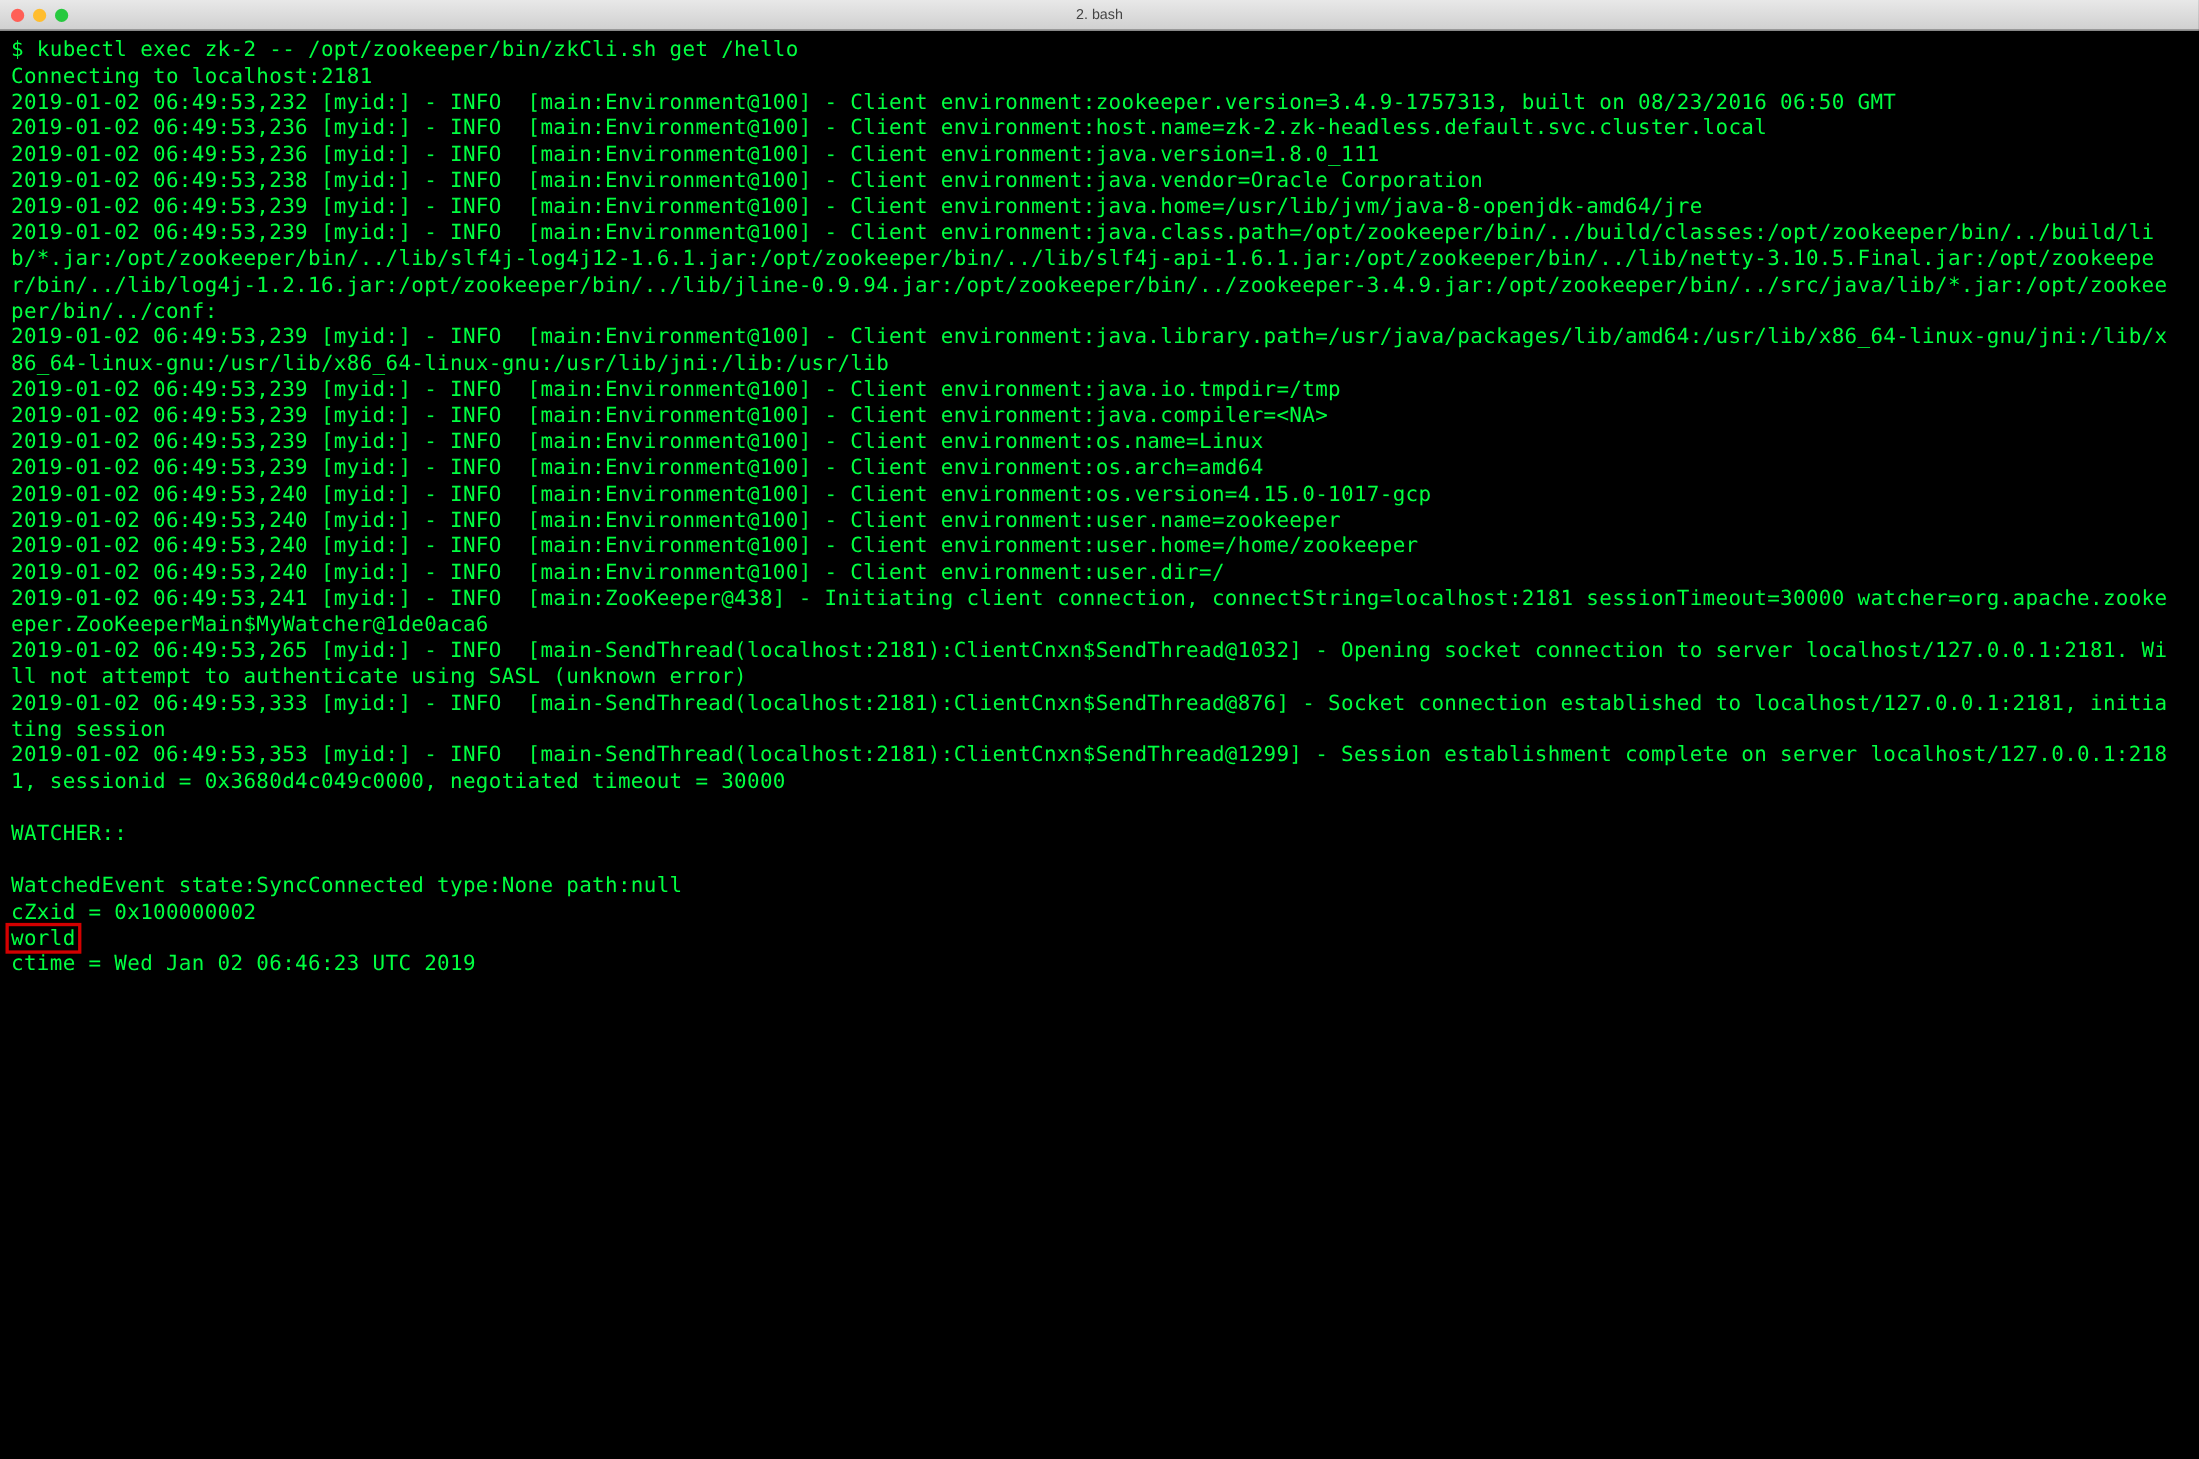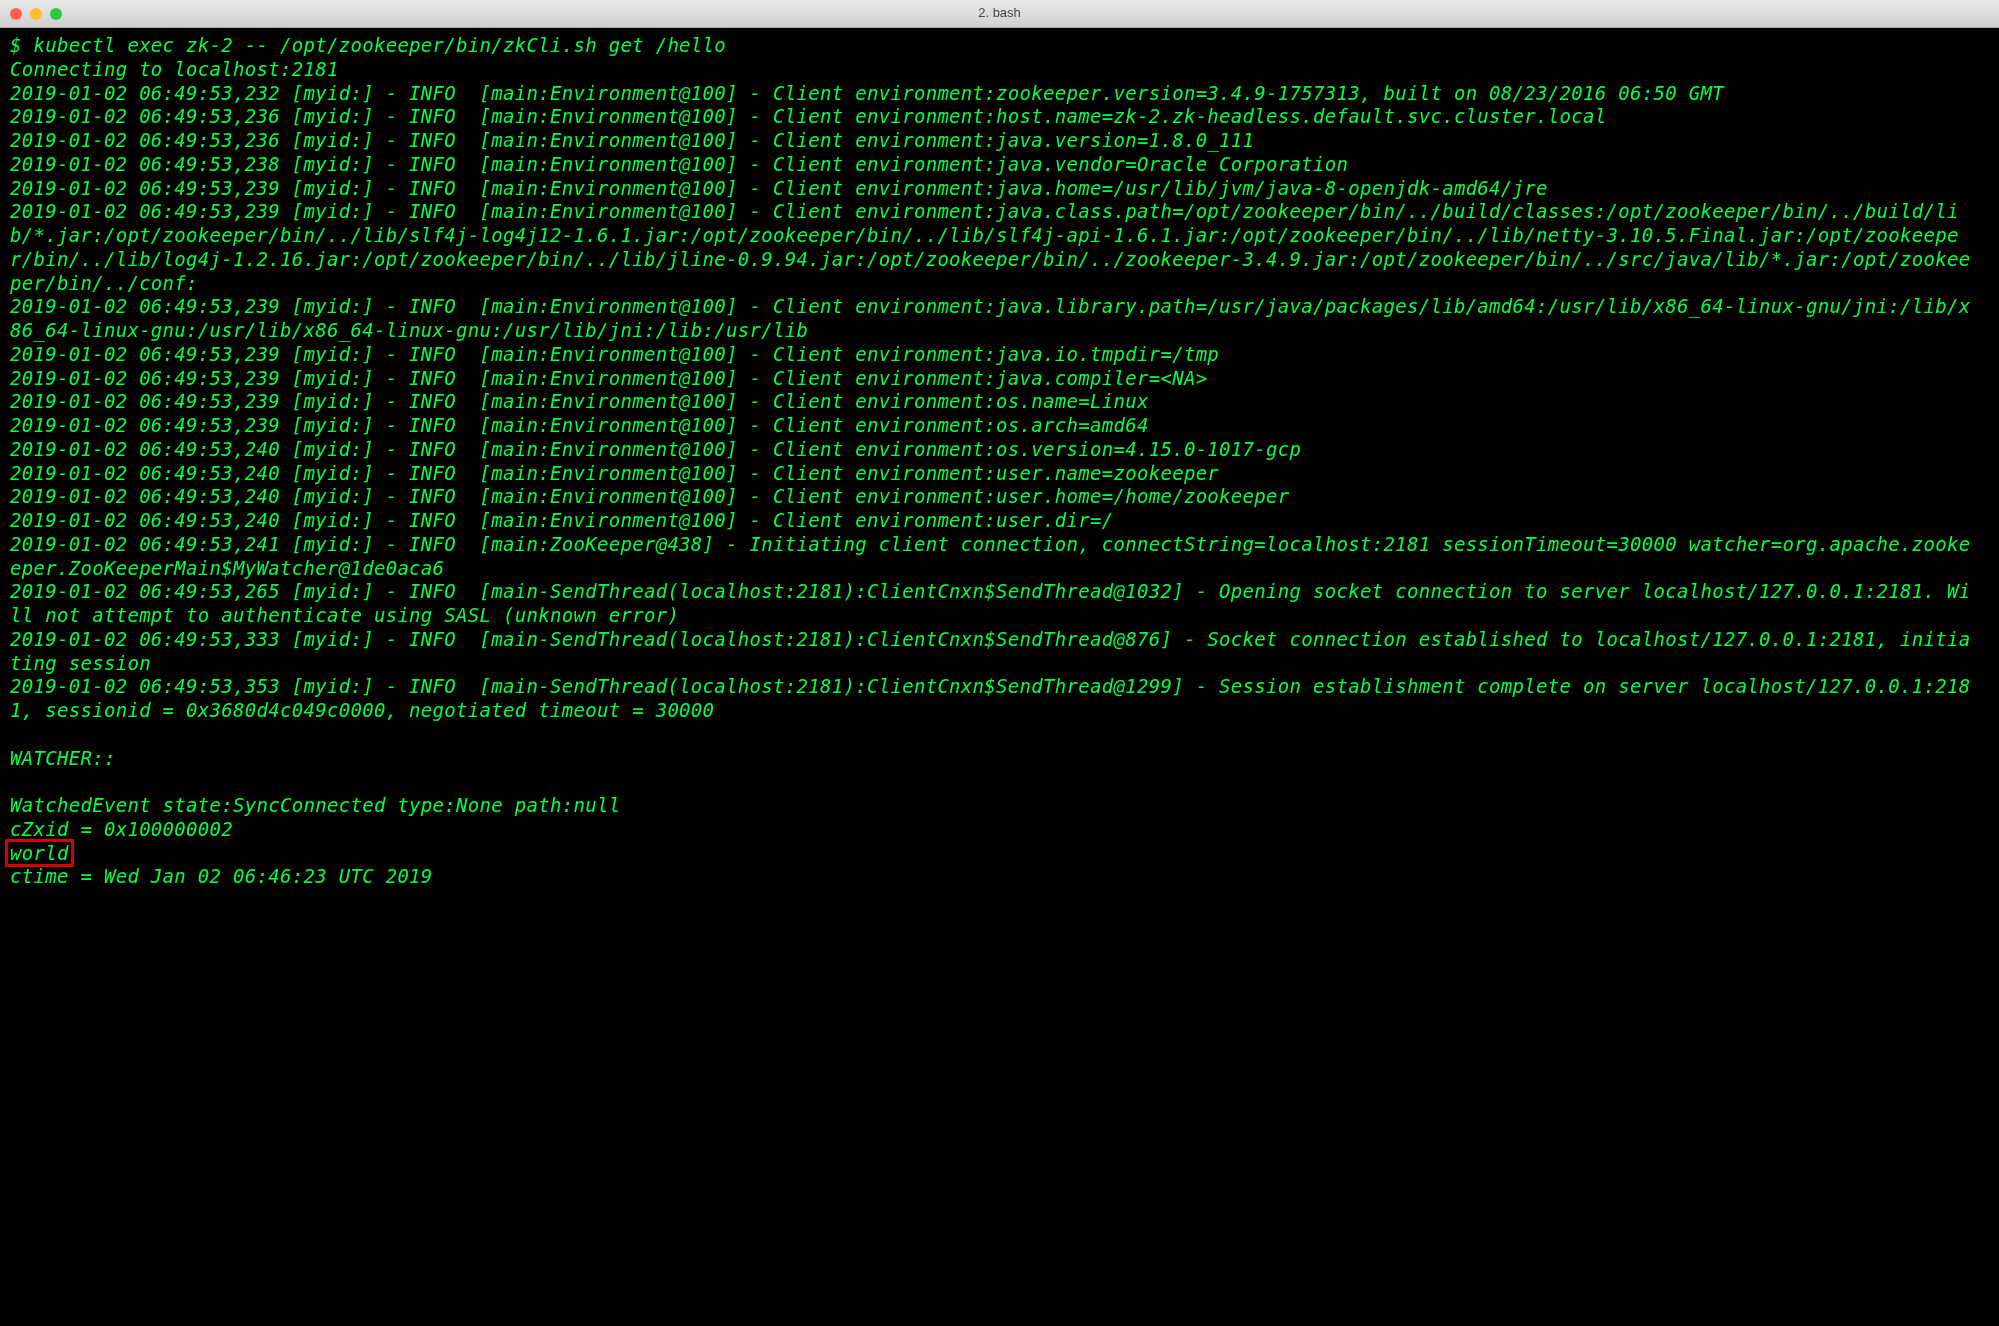--- a/index.html
+++ b/index.html
@@ -38,21 +38,20 @@
       margin: 3px auto;
       font-size: 13px;
       color: #444;
       font-family: -apple-system, BlinkMacSystemFont, sans-serif;
     }
     .terminal {
       padding: 6px 22px 10px 10px;
       white-space: pre-wrap;
       word-break: break-all;
       letter-spacing: 0.3px;
-      font-style: italic;
     }
     .highlight {
       border: 3px solid #d40000;
       padding: 0 2px;
       margin-left: -5px;
     }
   </style>
 </head>
 <body>
 

